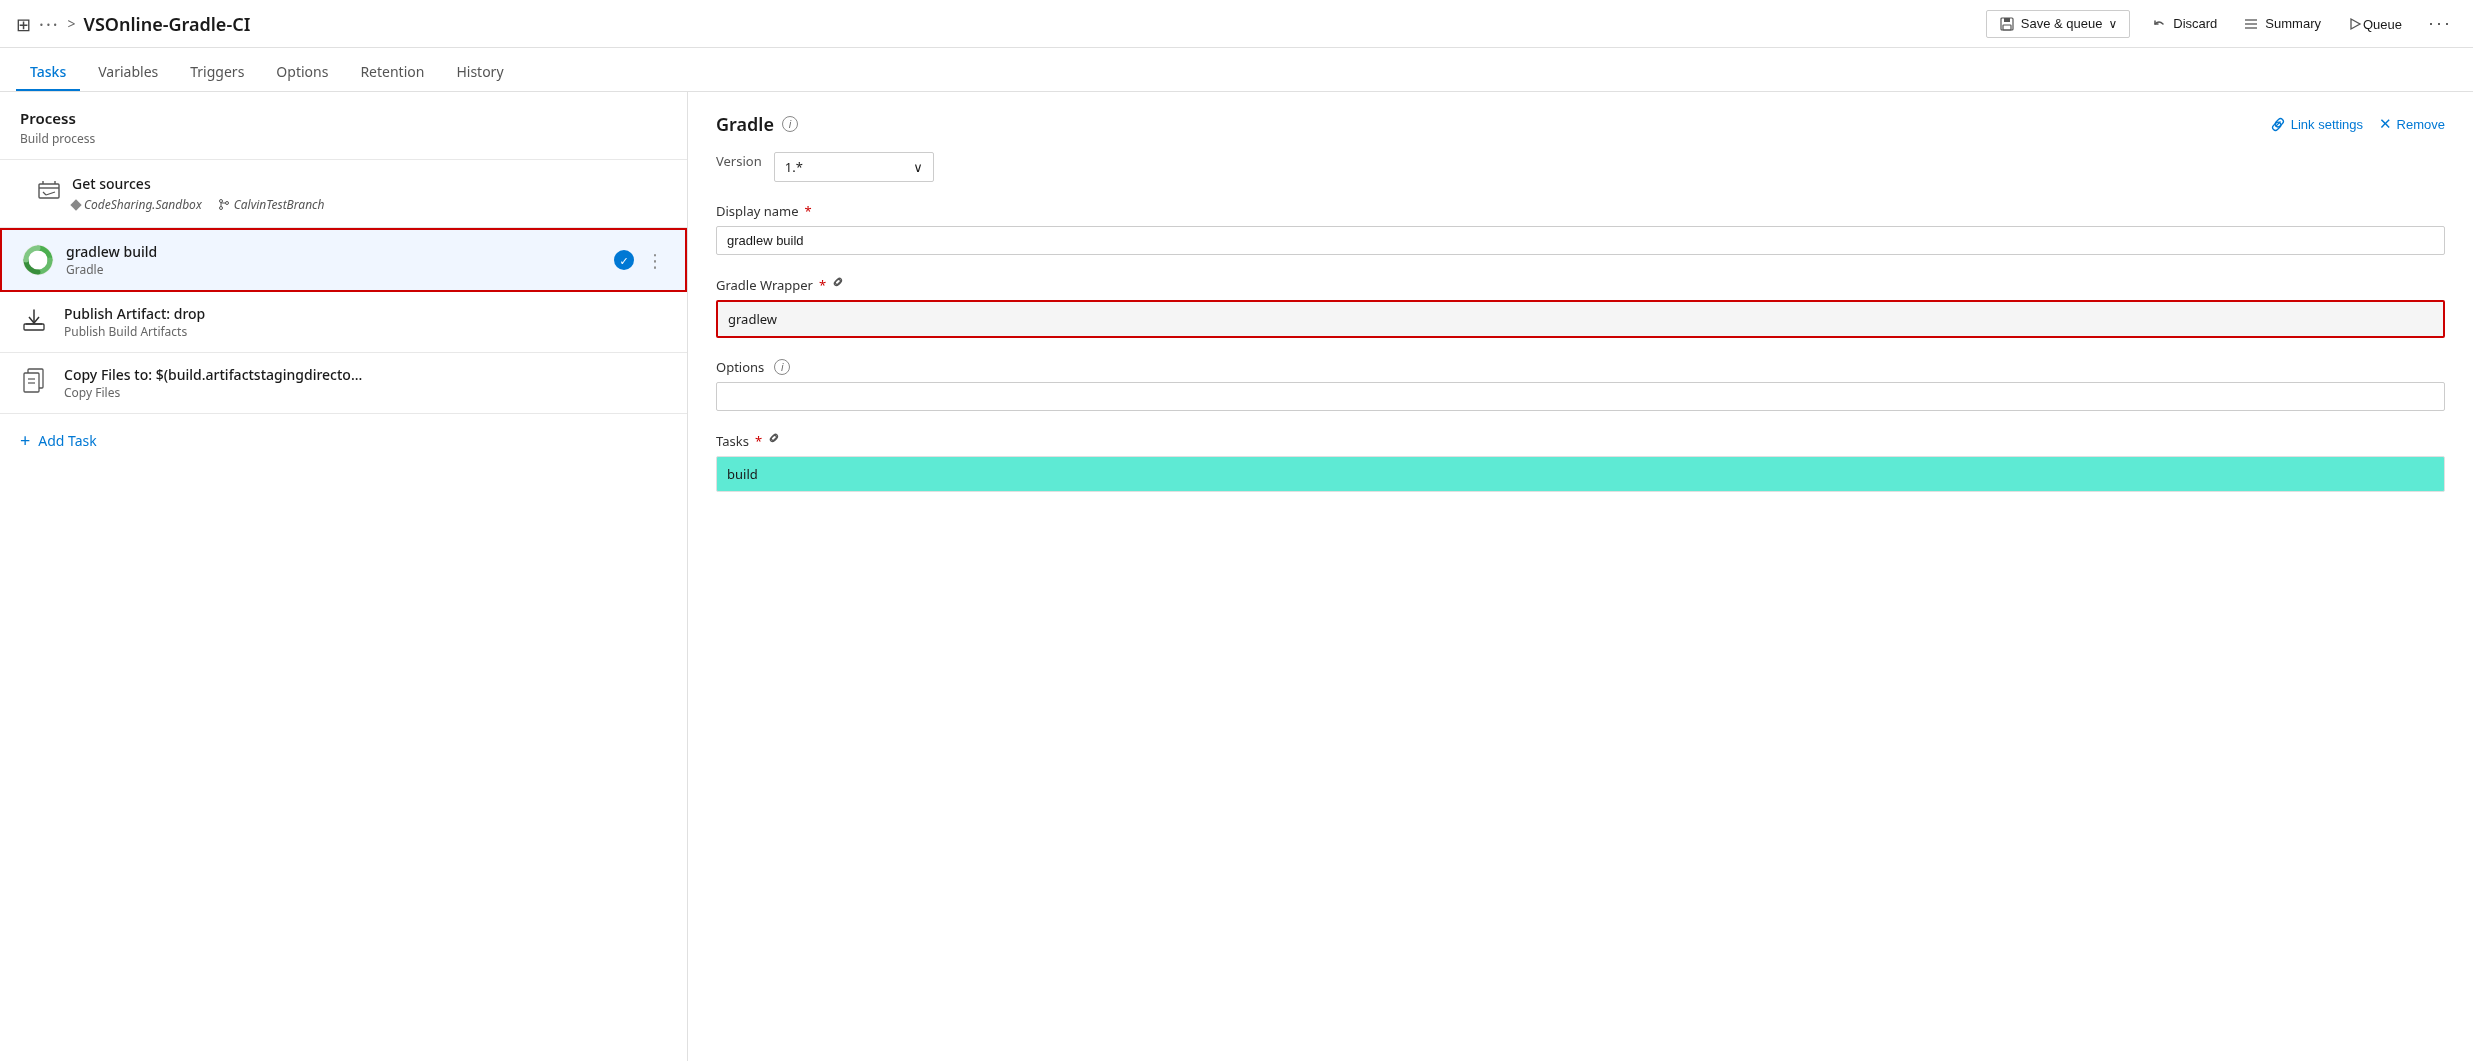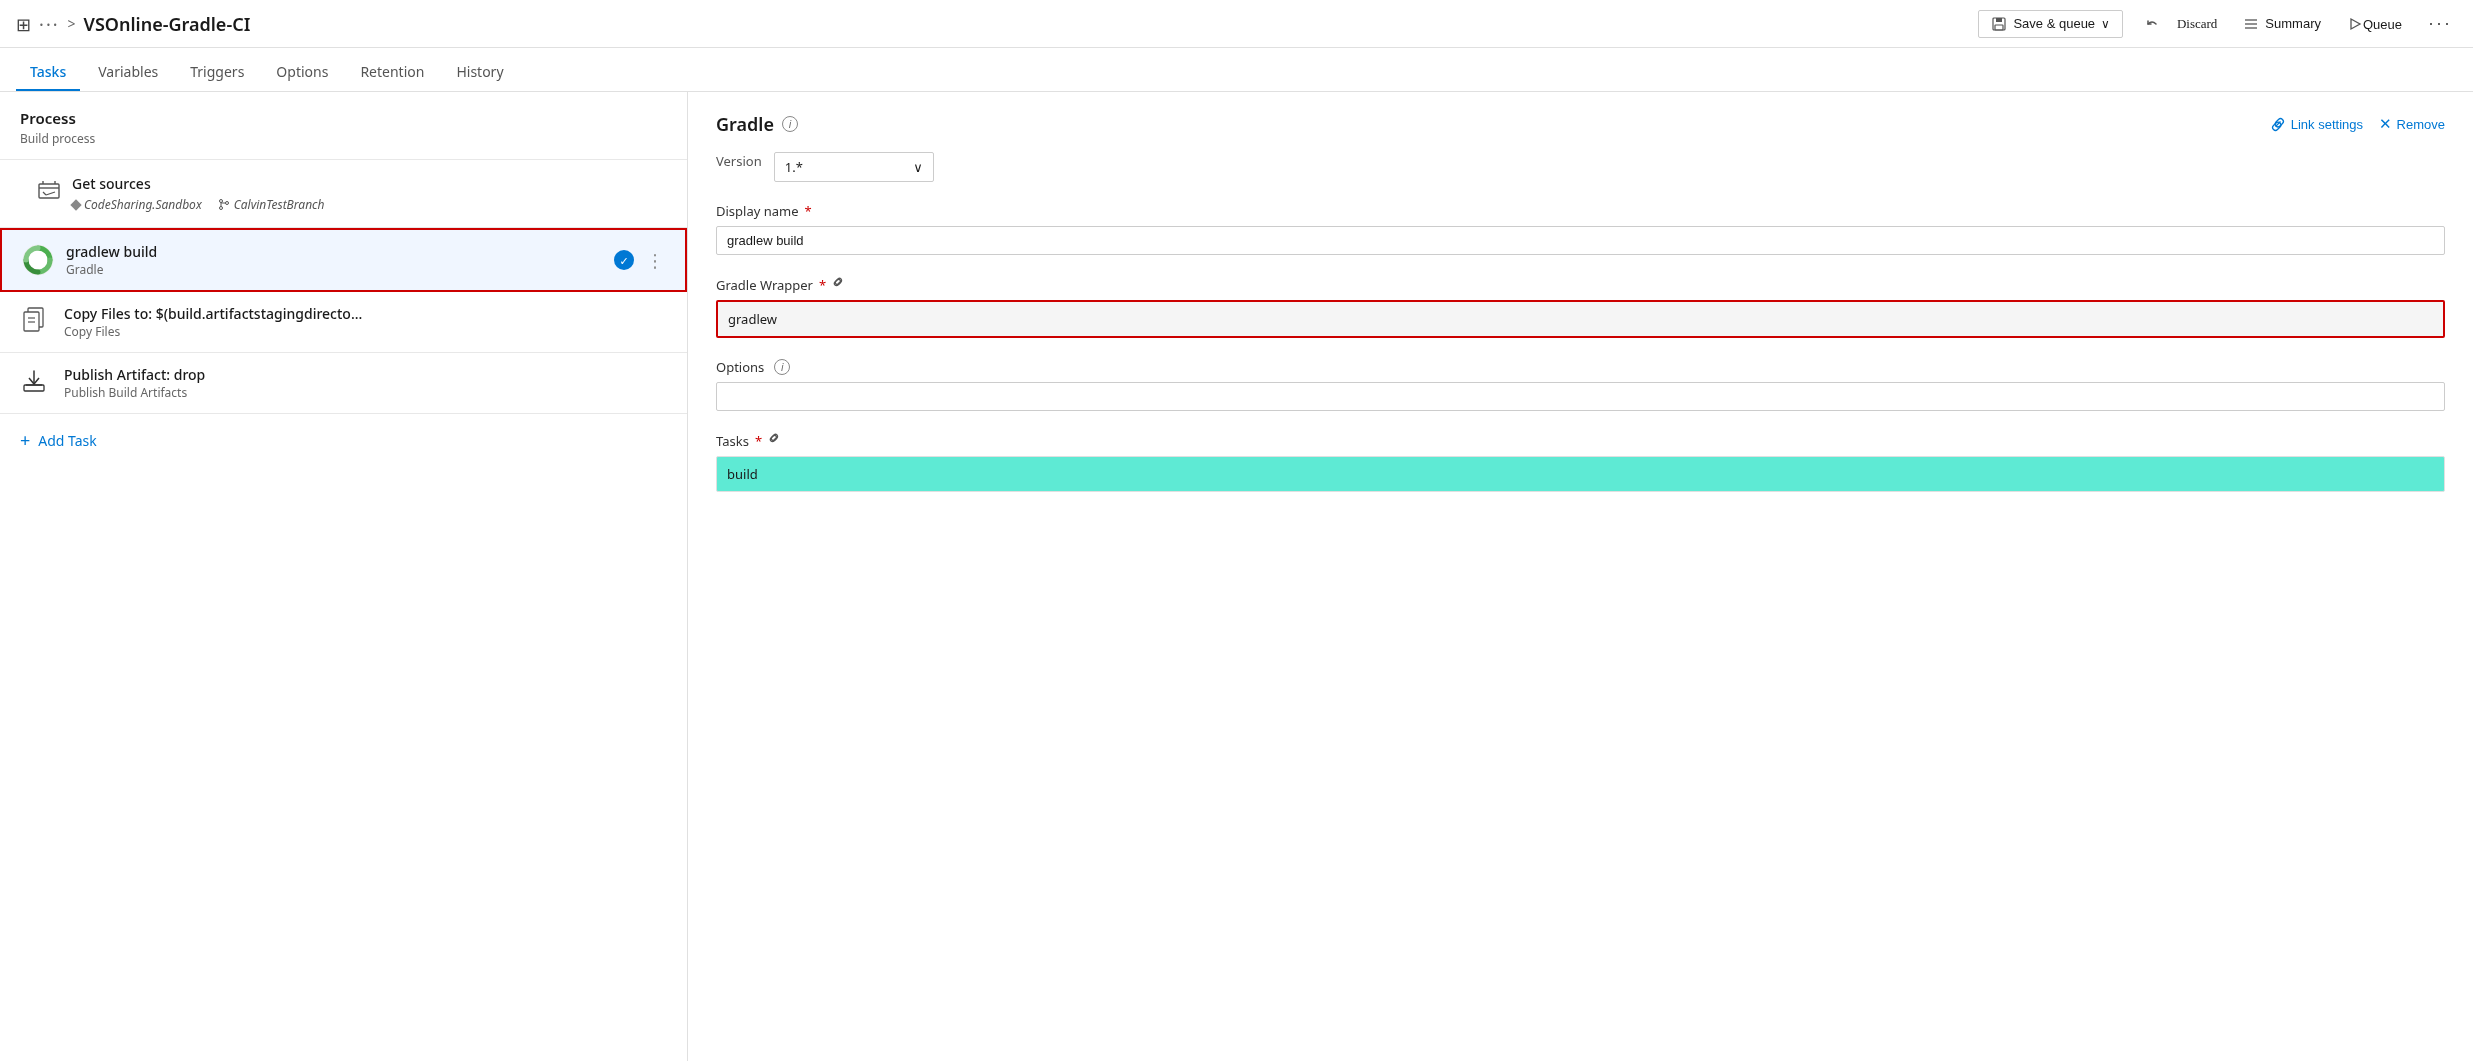--- a/index.html
+++ b/index.html
@@ -16,22 +16,22 @@
     .top-bar-dots { color: #666; font-size: 18px; letter-spacing: 2px; cursor: pointer; }
     .top-bar-chevron { color: #666; font-size: 14px; }
     .top-bar-title { font-size: 18px; font-weight: 600; color: #1a1a1a; }
     .top-bar-right { display: flex; align-items: center; gap: 16px; }
     .btn-save-queue {
       display: flex; align-items: center; gap: 6px;
       background: none; border: 1px solid #ccc; border-radius: 2px;
       padding: 5px 12px; cursor: pointer; font-size: 13px; color: #1a1a1a; margin-left: 40px;
     }
     .btn-discard {
-      display: flex; align-items: center; gap: 17px;
-      background: none; border: none; cursor: pointer; font-size: 13px; color: #1a1a1a; padding: 5px; font-family: Liberation Serif, serif;
+      display: flex; align-items: center; gap: 6px;
+      background: none; border: none; cursor: pointer; font-size: 13px; color: #1a1a1a; padding: 5px;
     }
     .btn-summary {
       display: flex; align-items: center; gap: 6px;
       background: none; border: none; cursor: pointer; font-size: 13px; color: #1a1a1a; padding: 5px;
     }
     .btn-queue {
       display: flex; align-items: flex-end; 
       background: none; border: none; cursor: pointer; font-size: 13px; color: #1a1a1a; padding: 5px;
     }
     .btn-more { background: none; border: none; cursor: pointer; font-size: 18px; color: #444; letter-spacing: 2px; padding: 5px; }
@@ -275,44 +275,44 @@
         <div class="task-name">gradlew build</div>
         <div class="task-type">Gradle</div>
       </div>
       <div class="checkmark-circle"></div>
       <span class="task-dots">⋮</span>
     </div>
 
     <div class="task-row">
       <div class="task-icon">
         <svg width="28" height="28" viewBox="0 0 28 28">
+          <rect x="4" y="18" width="20" height="6" rx="1" fill="none" stroke="#333" stroke-width="1.3"></rect>
+          <line x1="14" y1="4" x2="14" y2="17" stroke="#333" stroke-width="1.5" stroke-linecap="round"></line>
+          <polyline points="9,11 14,17 19,11" fill="none" stroke="#333" stroke-width="1.5" stroke-linejoin="round"></polyline>
+          <line x1="6" y1="18" x2="22" y2="18" stroke="#333" stroke-width="1.3"></line>
+        </svg>
+      </div>
+      <div class="task-text">
+        <div class="task-name">Publish Artifact: drop</div>
+        <div class="task-type">Publish Build Artifacts</div>
+      </div>
+    </div>
+
+    <div class="task-row">
+      <div class="task-icon">
+        <svg width="28" height="28" viewBox="0 0 28 28">
           <rect x="8" y="2" width="15" height="19" rx="1" fill="none" stroke="#555" stroke-width="1.3"></rect>
           <rect x="4" y="6" width="15" height="19" rx="1" fill="white" stroke="#555" stroke-width="1.3"></rect>
           <line x1="8" y1="12" x2="15" y2="12" stroke="#555" stroke-width="1.2"></line>
           <line x1="8" y1="16" x2="15" y2="16" stroke="#555" stroke-width="1.2"></line>
         </svg>
       </div>
       <div class="task-text">
         <div class="task-name">Copy Files to: $(build.artifactstagingdirecto...</div>
         <div class="task-type">Copy Files</div>
-      </div>
-    </div>
-
-    <div class="task-row">
-      <div class="task-icon">
-        <svg width="28" height="28" viewBox="0 0 28 28">
-          <rect x="4" y="18" width="20" height="6" rx="1" fill="none" stroke="#333" stroke-width="1.3"></rect>
-          <line x1="14" y1="4" x2="14" y2="17" stroke="#333" stroke-width="1.5" stroke-linecap="round"></line>
-          <polyline points="9,11 14,17 19,11" fill="none" stroke="#333" stroke-width="1.5" stroke-linejoin="round"></polyline>
-          <line x1="6" y1="18" x2="22" y2="18" stroke="#333" stroke-width="1.3"></line>
-        </svg>
-      </div>
-      <div class="task-text">
-        <div class="task-name">Publish Artifact: drop</div>
-        <div class="task-type">Publish Build Artifacts</div>
       </div>
     </div>
 
     <div class="add-task-row">
       <span class="add-task-plus">+</span>
       <span class="add-task-label">Add Task</span>
     </div>
 
   </div>
 

